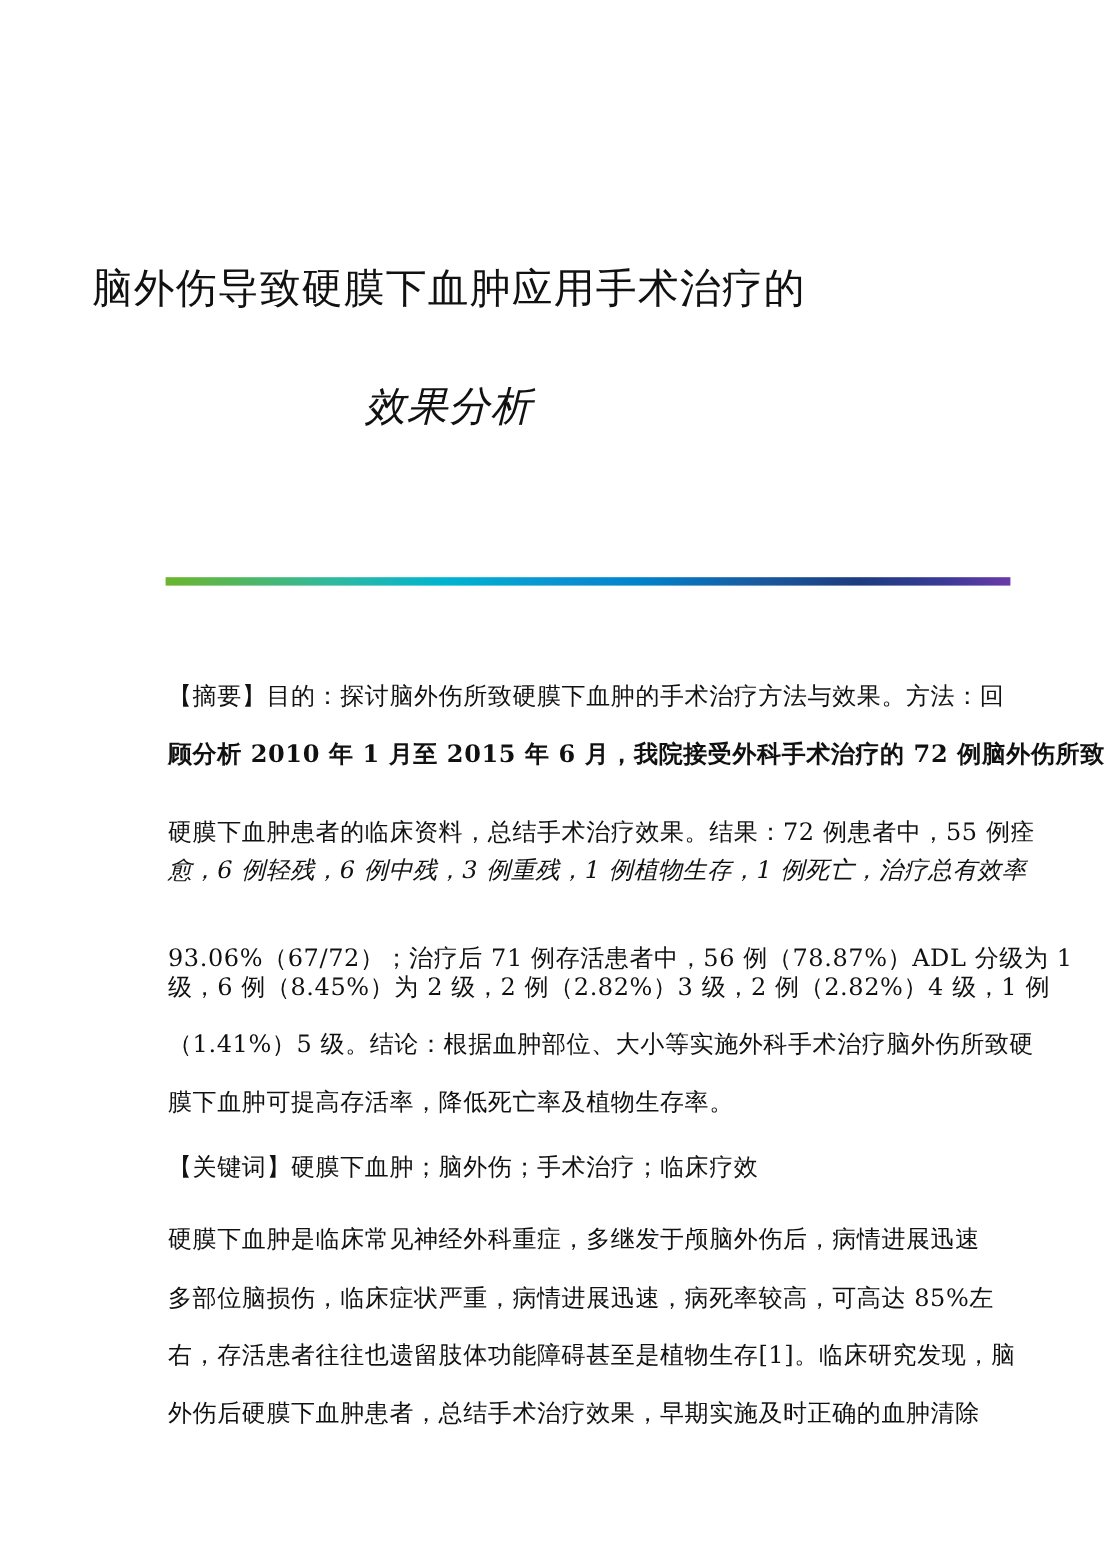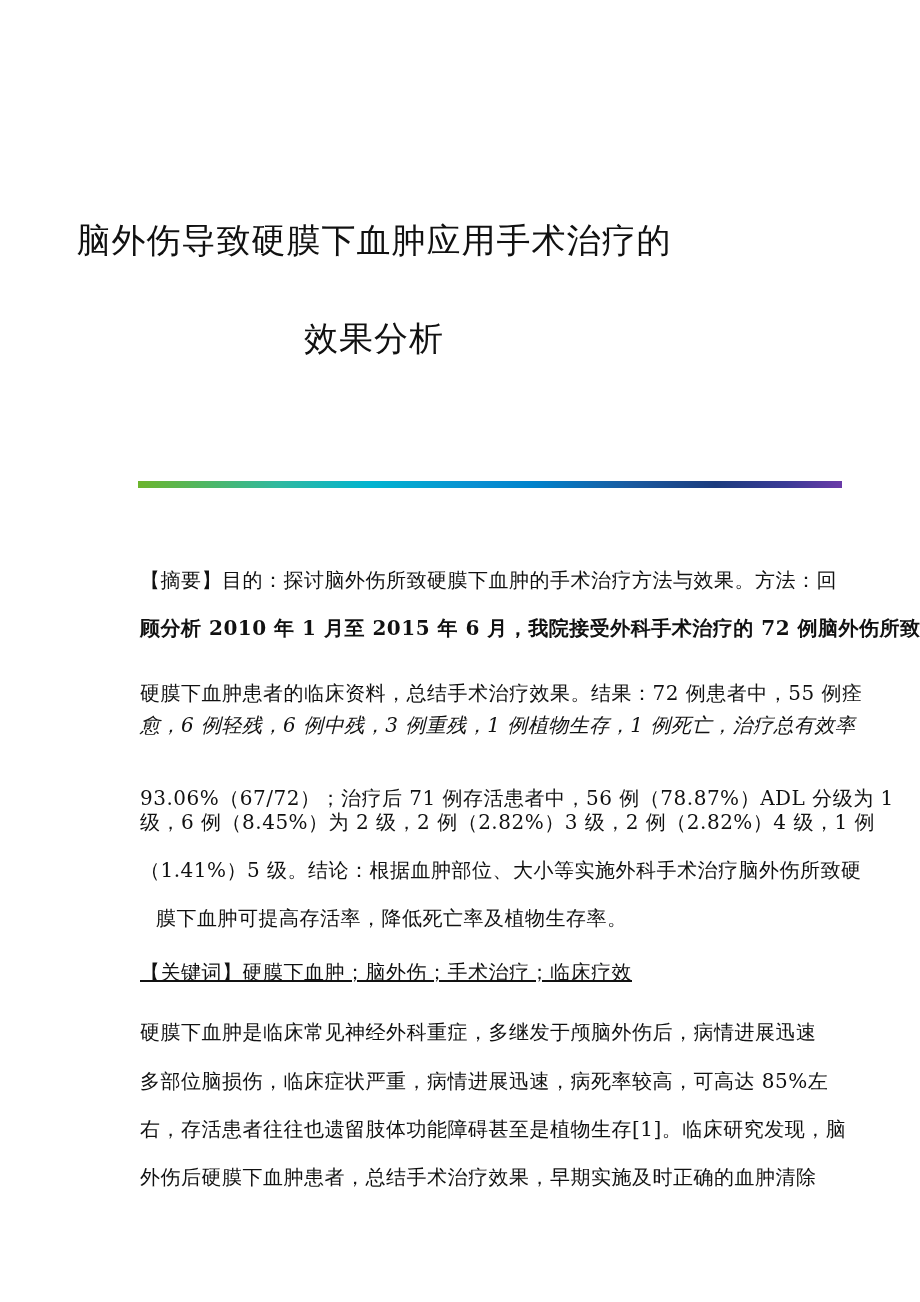--- a/index.html
+++ b/index.html
@@ -11,36 +11,36 @@
   .rule { position: absolute; left: 138px; top: 481px; width: 704px; height: 7px;
           background: linear-gradient(to right, #6cb52d 0%, #2fb9a0 20%, #00b4d0 33%, #0a8fd2 48%, #0083cc 56%, #1a5aa0 70%, #1c3c7e 82%, #3a3a96 92%, #6a3aa8 100%); }
   .line { position: absolute; left: 140px; font-size: 20px; line-height: 24px;
           white-space: nowrap; letter-spacing: 0.5px; color: #111; }
 </style>
 </head>
 <body>
 
 <div>
   <div class="title-line" style="top:218px;">脑外伤导致硬膜下血肿应用手术治疗的</div>
-  <div class="title-line" style="top:316px;">效果分析</div>
+  <div class="title-line" style="top:316px;font-style:italic;">效果分析</div>
 
   <div class="rule"></div>
 
   <div>
     <div class="line" style="top:568px;">【摘要】目的：探讨脑外伤所致硬膜下血肿的手术治疗方法与效果。方法：回</div>
     <div class="line" style="top:616px;font-weight:bold;">顾分析 2010 年 1 月至 2015 年 6 月，我院接受外科手术治疗的 72 例脑外伤所致</div>
     <div class="line" style="top:681px;">硬膜下血肿患者的临床资料，总结手术治疗效果。结果：72 例患者中，55 例痊</div>
     <div class="line" style="top:713px;font-style:italic;">愈，6 例轻残，6 例中残，3 例重残，1 例植物生存，1 例死亡，治疗总有效率</div>
     <div class="line" style="top:786px;">93.06%（67/72）；治疗后 71 例存活患者中，56 例（78.87%）ADL 分级为 1</div>
     <div class="line" style="top:810px;">级，6 例（8.45%）为 2 级，2 例（2.82%）3 级，2 例（2.82%）4 级，1 例</div>
     <div class="line" style="top:858px;">（1.41%）5 级。结论：根据血肿部位、大小等实施外科手术治疗脑外伤所致硬</div>
-    <div class="line" style="top:906px;margin-left:16px;">膜下血肿可提高存活率，降低死亡率及植物生存率。</div>
+    <div class="line" style="top:906px;">膜下血肿可提高存活率，降低死亡率及植物生存率。</div>
   </div>
 
-  <div class="line" style="top:960px;text-decoration:underline;">【关键词】硬膜下血肿；脑外伤；手术治疗；临床疗效</div>
+  <div class="line" style="top:960px;">【关键词】硬膜下血肿；脑外伤；手术治疗；临床疗效</div>
 
   <div>
     <div class="line" style="top:1020px;">硬膜下血肿是临床常见神经外科重症，多继发于颅脑外伤后，病情进展迅速</div>
     <div class="line" style="top:1069px;">多部位脑损伤，临床症状严重，病情进展迅速，病死率较高，可高达 85%左</div>
     <div class="line" style="top:1117px;">右，存活患者往往也遗留肢体功能障碍甚至是植物生存[1]。临床研究发现，脑</div>
     <div class="line" style="top:1165px;">外伤后硬膜下血肿患者，总结手术治疗效果，早期实施及时正确的血肿清除</div>
   </div>
 </div>
 
 </body></html>

